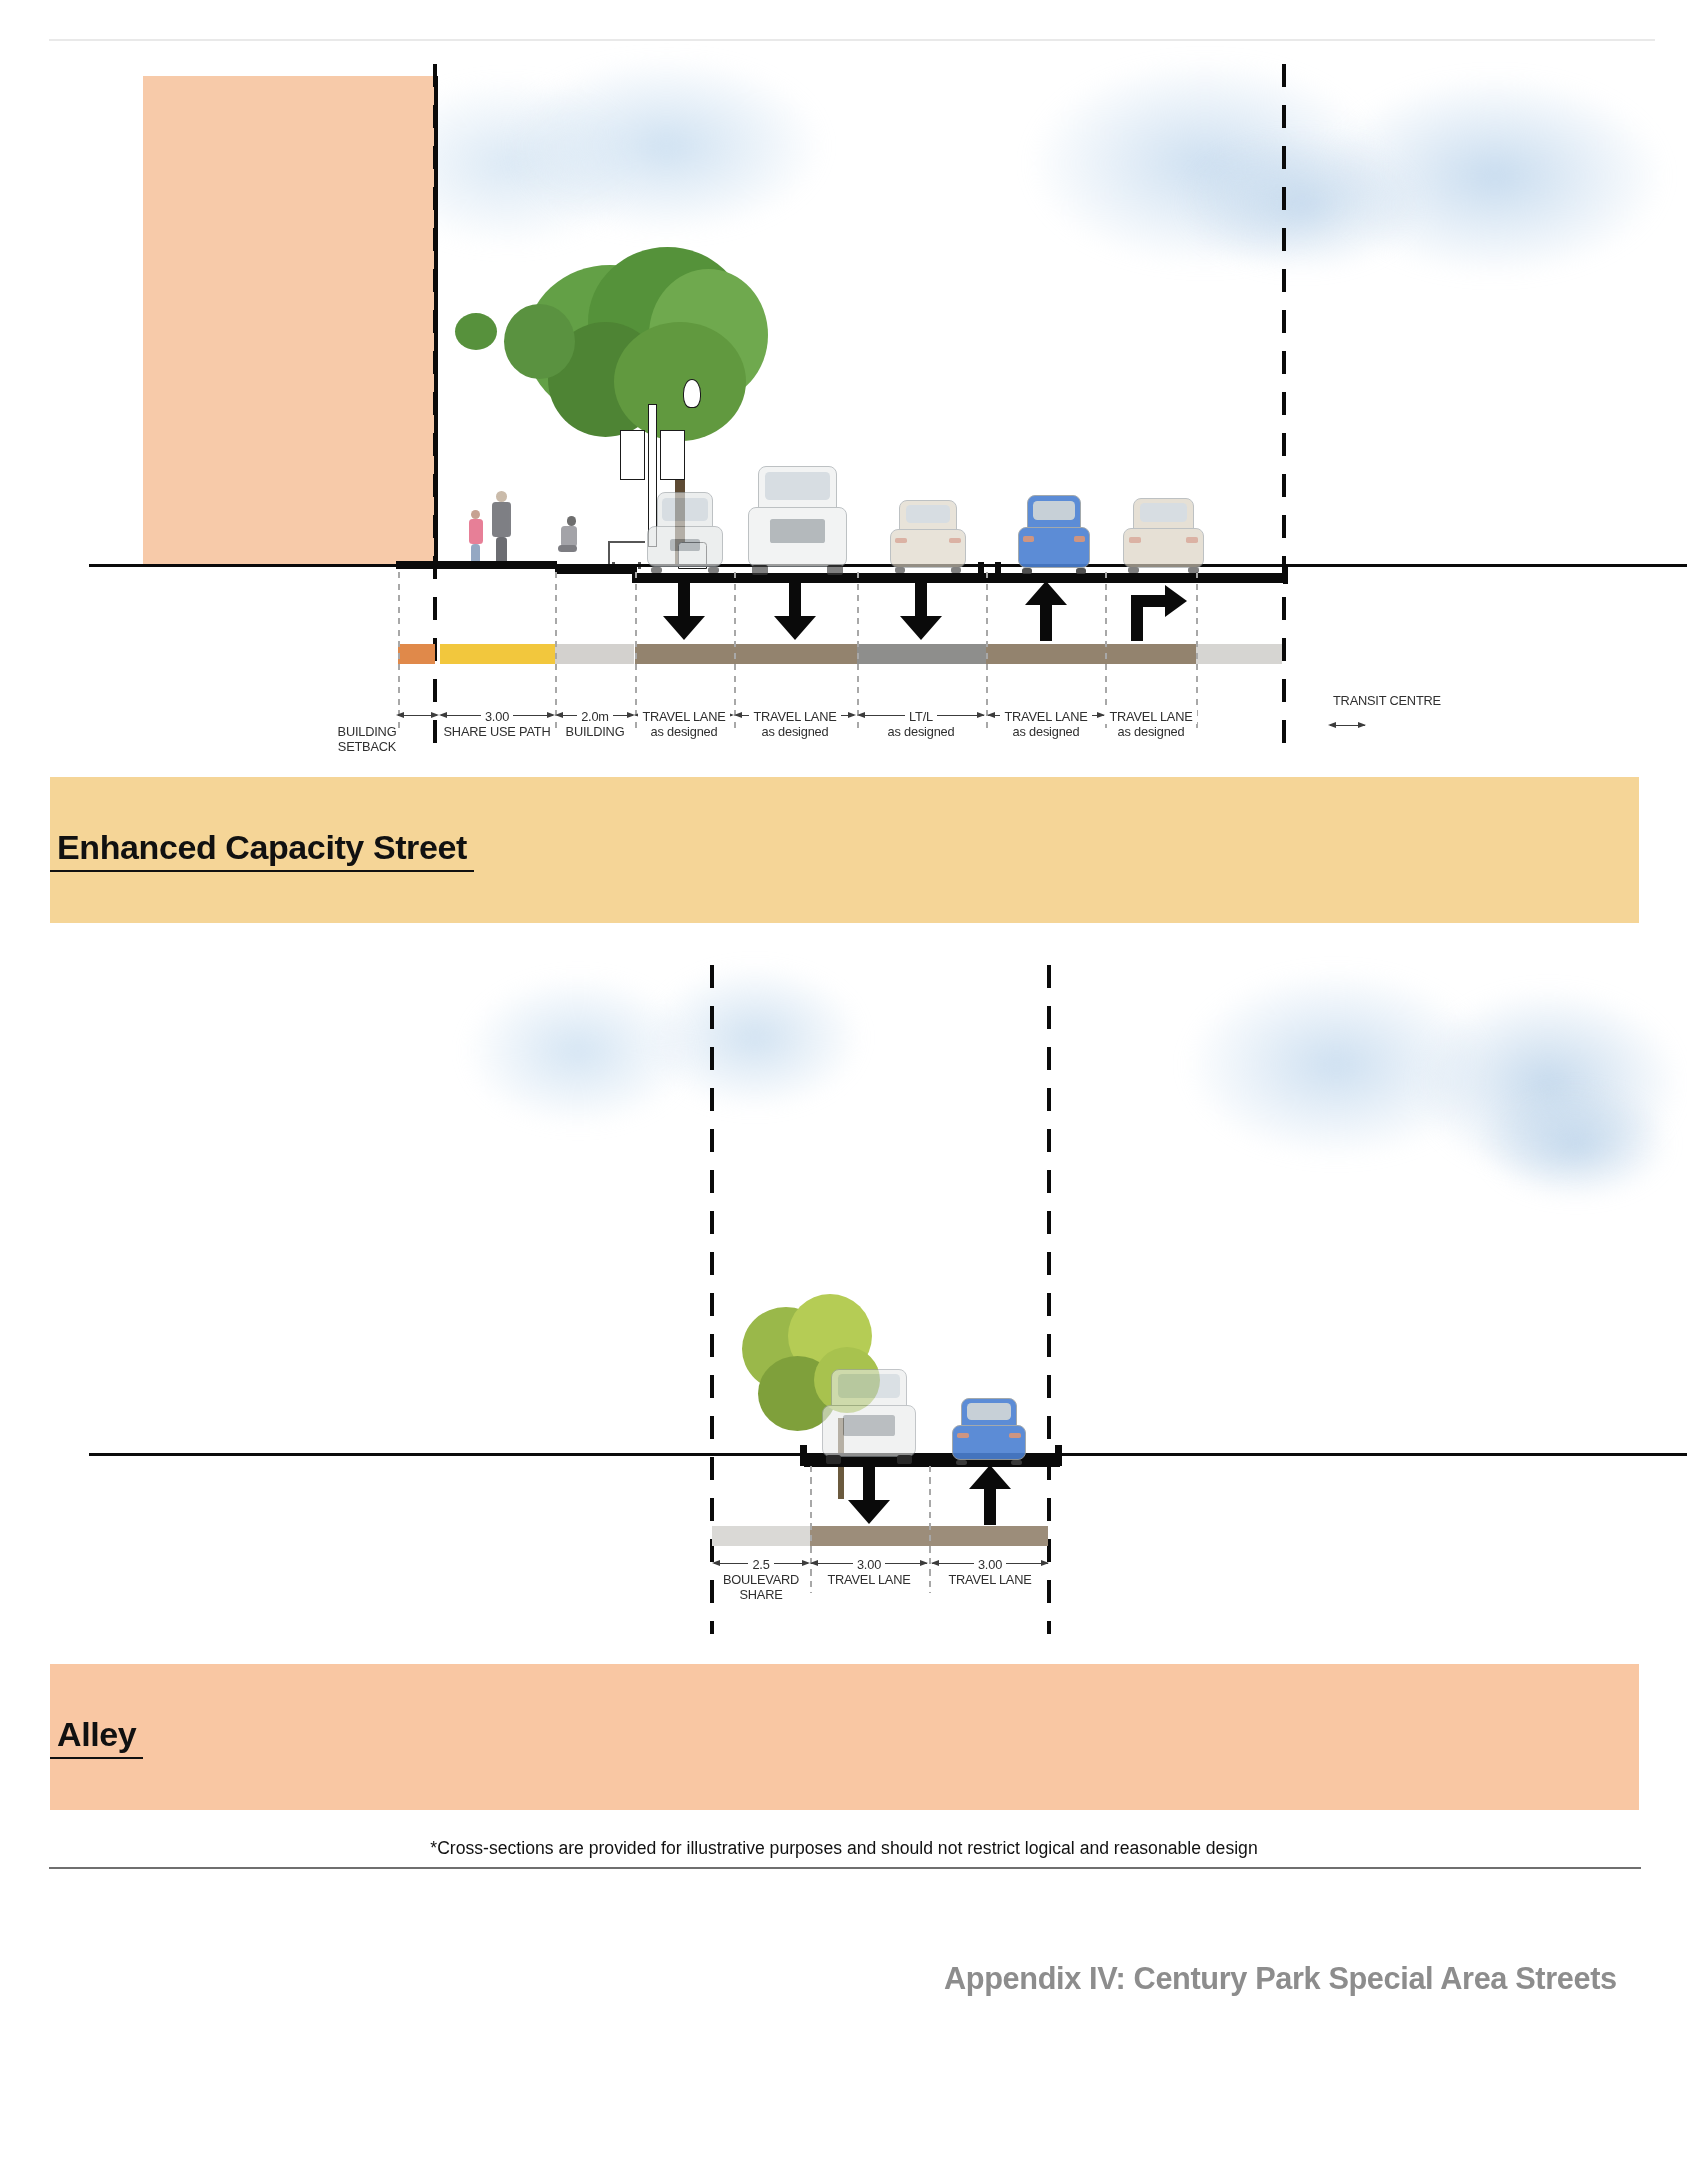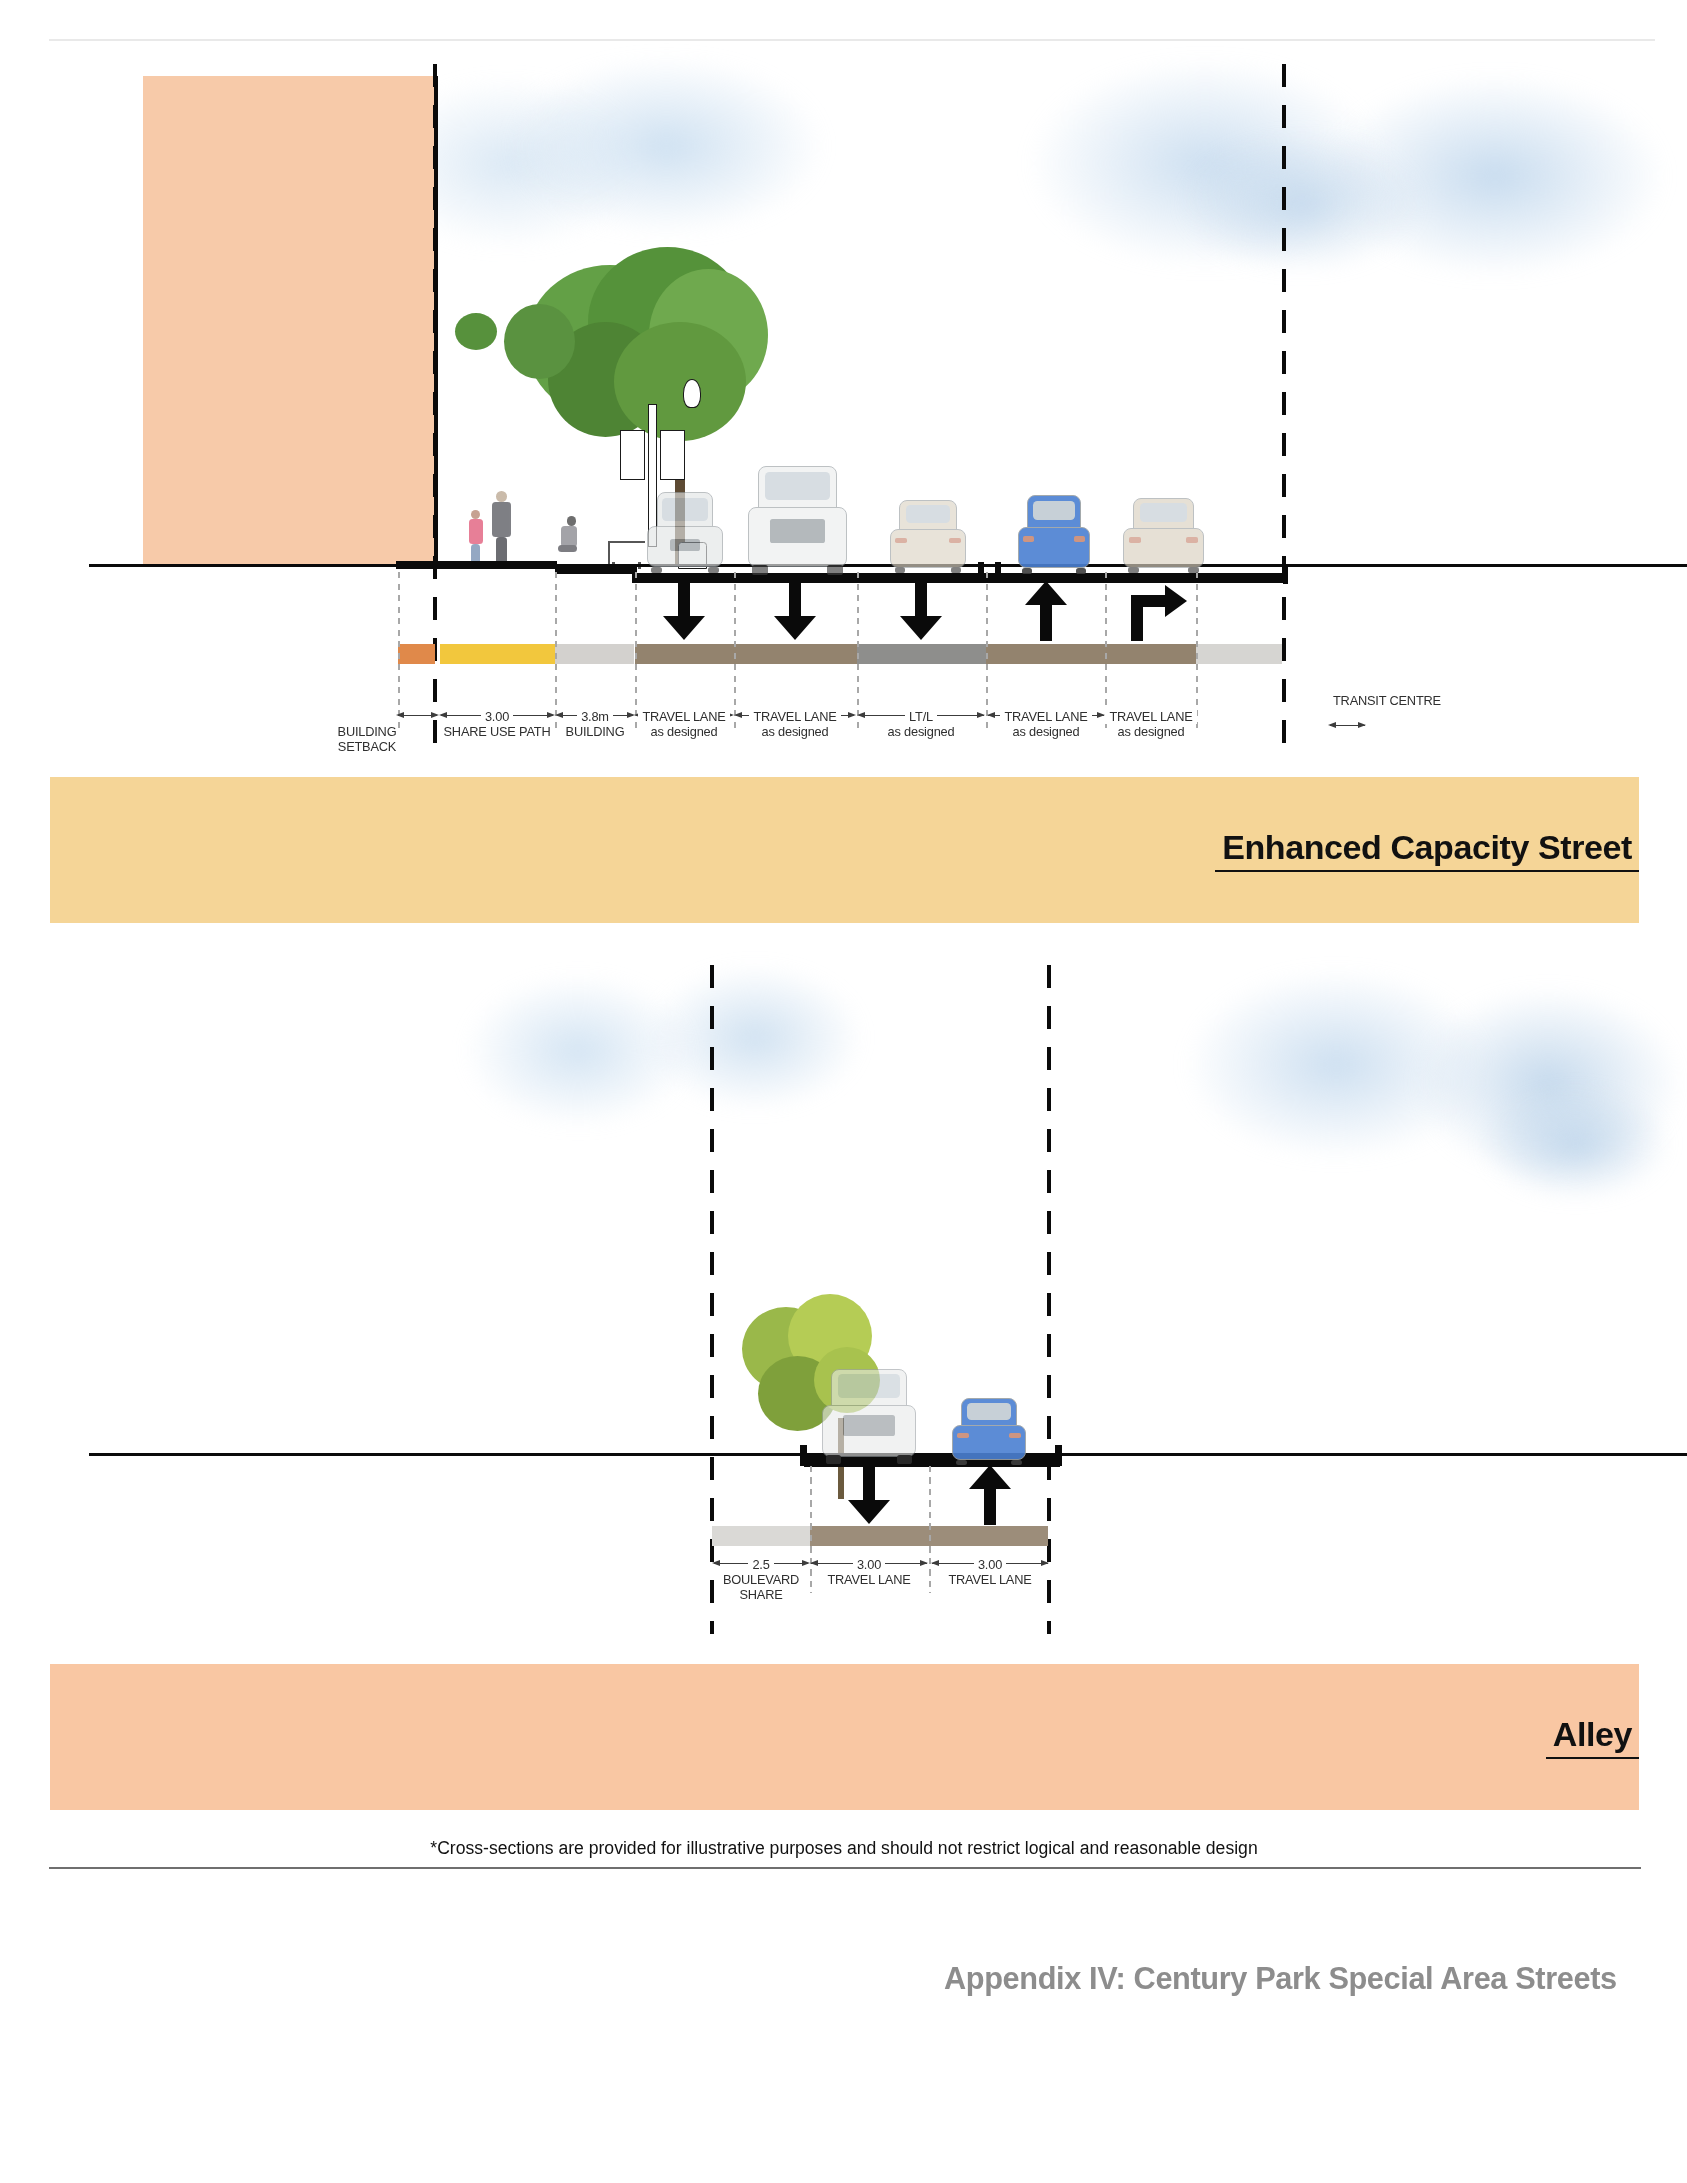--- a/index.html
+++ b/index.html
@@ -20,21 +20,21 @@
   .lbl .row1{position:relative;height:16px;}
   .lbl .dl{position:absolute;left:3.5px;right:3.5px;top:7px;border-top:1.6px solid #3c3c3c;}
   .lbl .dl:before{content:"";position:absolute;left:-1.8px;top:-4.4px;border-top:3.5px solid transparent;border-bottom:3.5px solid transparent;border-right:8px solid #3c3c3c;}
   .lbl .dl:after{content:"";position:absolute;right:-1.8px;top:-4.4px;border-top:3.5px solid transparent;border-bottom:3.5px solid transparent;border-left:8px solid #3c3c3c;}
   .lbl .t1{position:relative;z-index:2;background:#fff;padding:0 4.4px;top:0.9px;}
   
   .arrow{position:absolute;}
   .ar-stem{position:absolute;background:#0a0a0a;}
   .ar-head{position:absolute;width:0;height:0;}
   
-  .banner{position:absolute;left:50px;width:1589px;display:flex;align-items:center;justify-content:flex-end;}
+  .banner{position:absolute;left:50px;width:1589px;display:flex;align-items:center;justify-content:flex-start;}
   .banner .btext{font-weight:bold;font-size:34px;color:#111;border-bottom:2.6px solid #111;padding:0 7px 3.5px 7px;letter-spacing:-0.4px;}
   
   .car{position:absolute;}
   .car .cab{position:absolute;border:1.8px solid #9aa0a4;border-radius:8px 8px 2.6px 2.6px;}
   .car .glass{position:absolute;background:#c2ccd3;border-radius:4.4px;}
   .car .bod{position:absolute;border:1.8px solid #9aa0a4;border-radius:8px;}
   .car .wheel{position:absolute;background:#3f3f3f;border-radius:2.6px;}
   .car .grille{position:absolute;background:#8d9499;border-radius:2.6px;}
   .car .tail{position:absolute;background:#c98a74;border-radius:1.8px;}
   
@@ -146,21 +146,21 @@
         <div class="dl" style="left: 97px; right: auto; width: 39px;"></div>
       </div>
       <div>BUILDING</div>
       <div>SETBACK</div>
     </div>
     <div class="lbl" style="left: 457px; top: 708px;">
       <div class="row1"><div class="dl" style="left: 10px; right: 10px;"></div><span class="t1">3.00</span></div>
       <div>SHARE USE PATH</div>
     </div>
     <div class="lbl" style="left: 555px; top: 708px;">
-      <div class="row1"><div class="dl" style="left: 28px; right: 28px;"></div><span class="t1">3.8m</span></div>
+      <div class="row1"><div class="dl" style="left: 28px; right: 28px;"></div><span class="t1">2.0m</span></div>
       <div>BUILDING</div>
     </div>
     <div class="arrow" style="left: 623px; top: 581px; width: 42px; height: 60px;">
       <div class="ar-stem" style="left: 15px; top: 0px; width: 12.4px; height: 35px;"></div>
       <div class="ar-head" style="left: 0px; top: 35px; border-left: 21px solid transparent; border-right: 21px solid transparent; border-top: 24px solid rgb(10, 10, 10);"></div>
     </div>
     <div class="lbl" style="left: 644px; top: 708px;">
       <div class="row1"><div class="dl" style="left: 18px; right: 18px;"></div><span class="t1">TRAVEL LANE</span></div>
       <div>as designed</div>
     </div>

